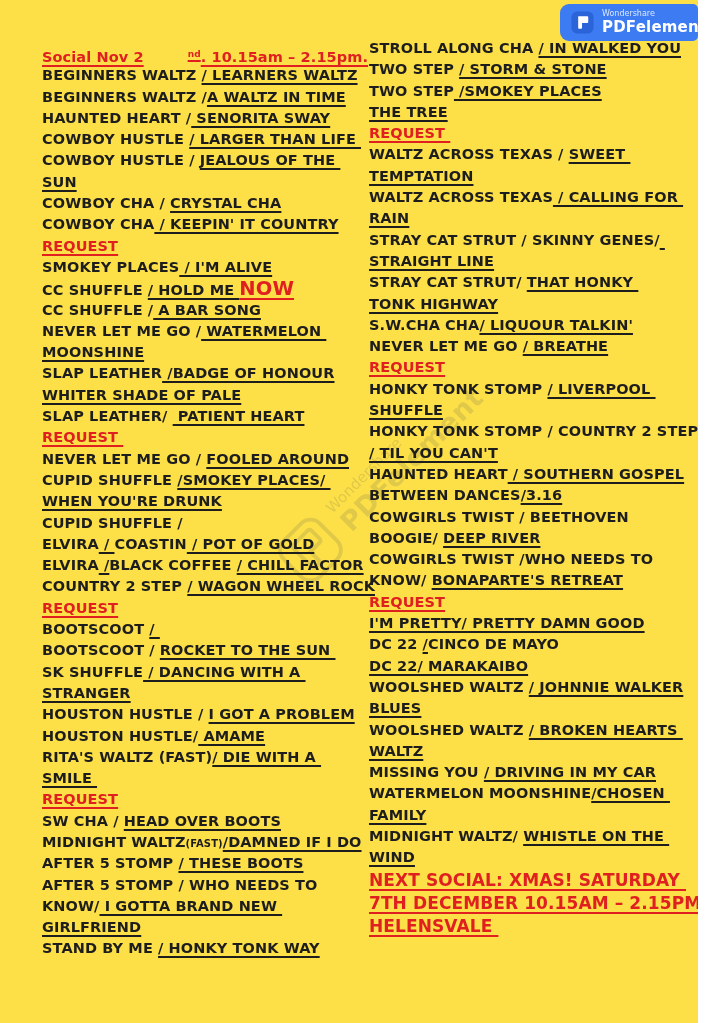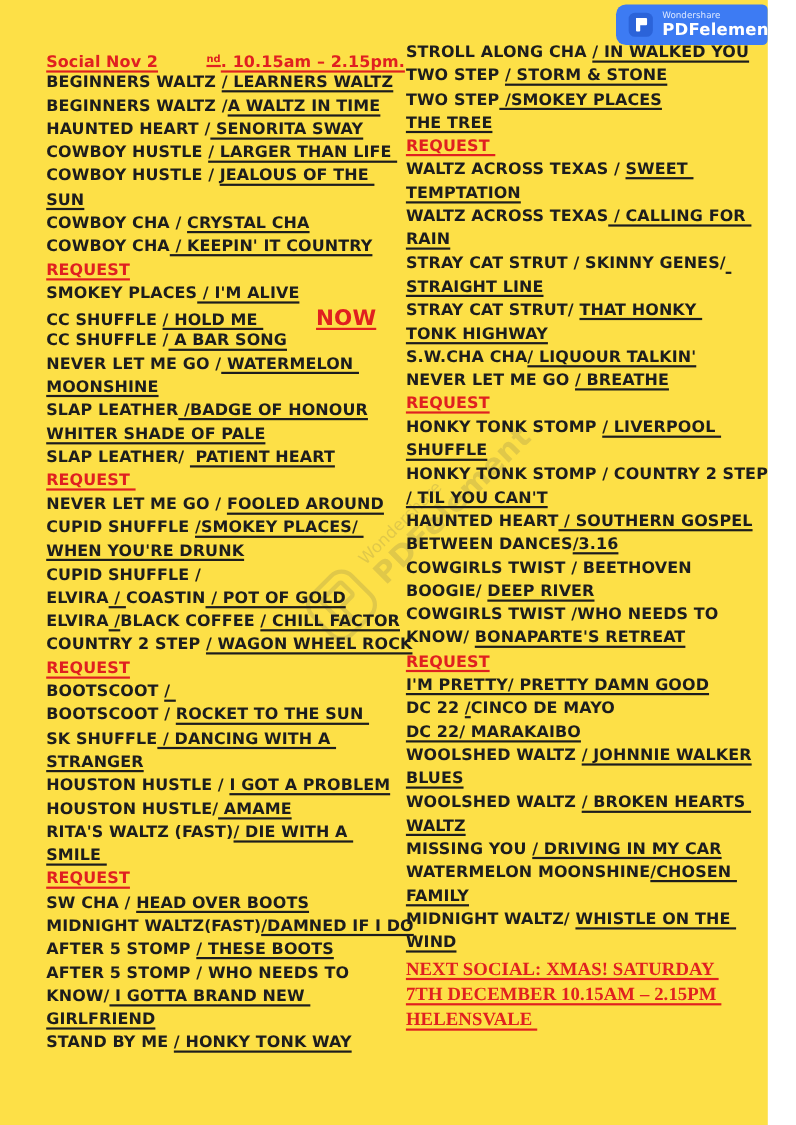--- a/index.html
+++ b/index.html
@@ -10,25 +10,25 @@
   html,body{margin:0;padding:0;background:#fff;}
   .page{
     position:relative;width:698px;height:1023px;background:#fde047;overflow:hidden;
     font-family:"DejaVu Sans","Liberation Sans",sans-serif;font-weight:700;color:var(--ink);
   }
   
   .col{position:absolute;white-space:pre;z-index:2;}
   .col-left{left:42px;top:44px;}
   .col-right{left:369px;top:38px;}
   .line{height:21.3px;line-height:21.3px;font-size:14.5px;letter-spacing:.1px;}
-  .line.lg{height:23.3px;line-height:23.3px;font-size:17px;font-family:Liberation Serif, serif;}
+  .line.lg{height:23.3px;line-height:23.3px;font-size:17px;}
   .u{text-decoration:underline;text-decoration-thickness:1.6px;text-underline-offset:2.5px;}
   .red{color:var(--red);}
-  .big{font-size:19.5px;margin-left:48px;}
-  .small{font-size:14px;}
+  .big{font-size:19.5px;}
+  .small{font-size:10px;}
   .sup{font-size:9px;vertical-align:5px;margin-left:44px;}
 
   
   .pdf-badge{
     position:absolute;top:4px;right:0;width:138px;height:37px;background:var(--badge);
     border-radius:9px 5px 5px 9px;display:flex;align-items:center;gap:8px;
     padding-left:11px;box-sizing:border-box;z-index:3;
   }
   .badge-icon{width:23px;height:23px;flex:0 0 auto;}
   .badge-text{display:flex;flex-direction:column;line-height:1;}

